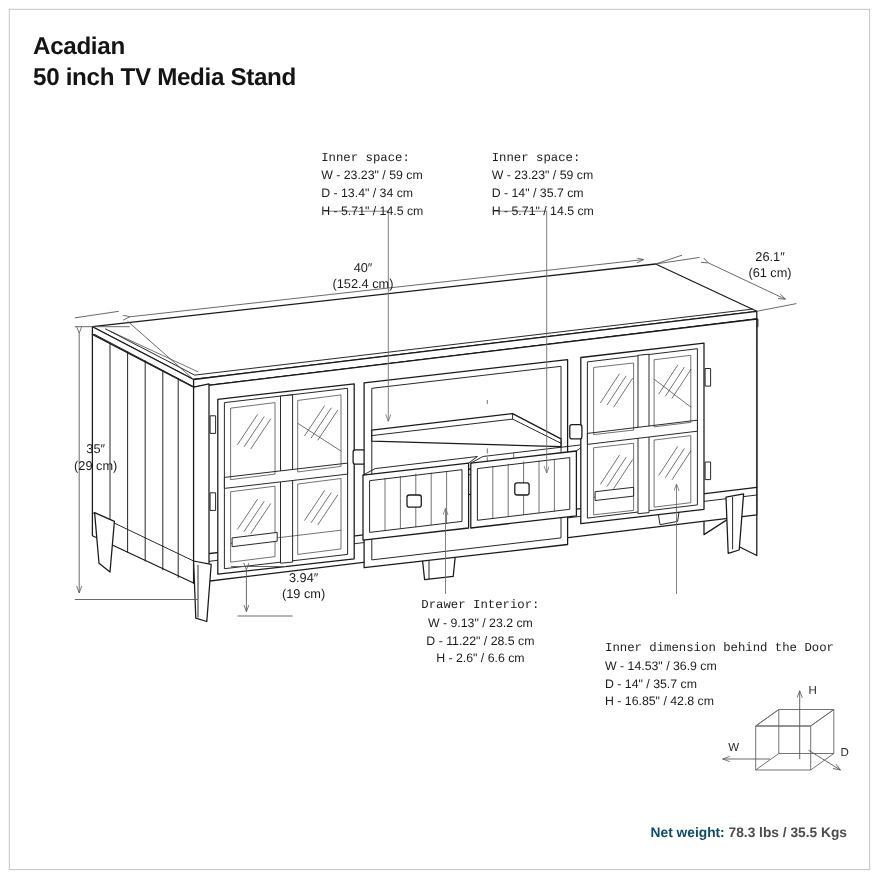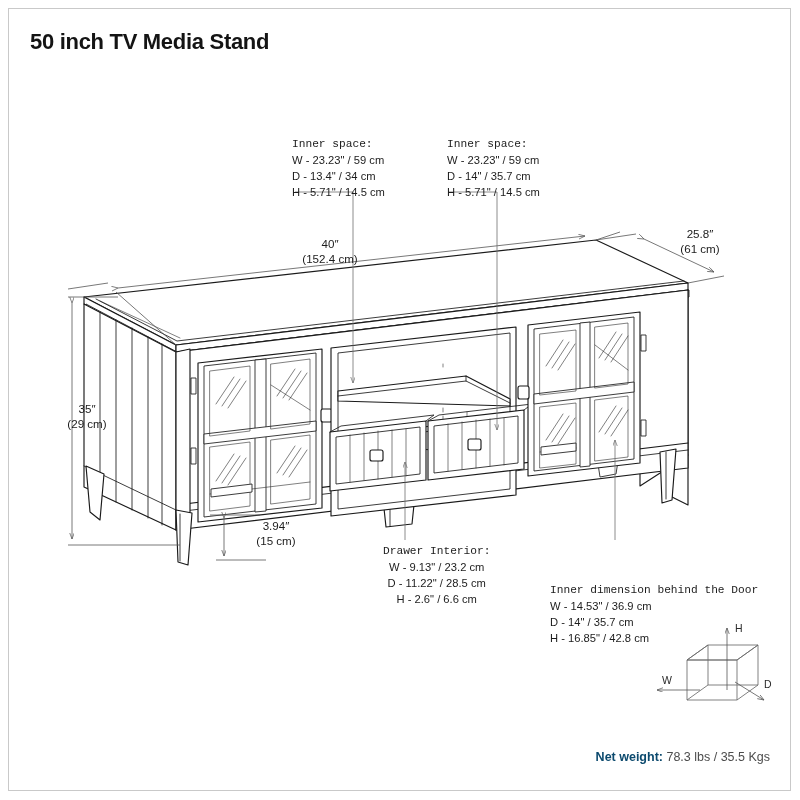--- a/index.html
+++ b/index.html
@@ -47,20 +47,21 @@
     bottom: 36px;
     font-size: 12.5px;
     white-space: nowrap;
   }
   #net-weight .nw-label {
     font-weight: bold;
     color: #0c4a6e;
   }
   #net-weight .nw-value {
     color: #4c4c4c;
+    font-weight: bold;
   }
   .callout {
     position: absolute;
     font-size: 11.2px;
     line-height: 1.44;
     color: #1c1c1c;
     white-space: nowrap;
   }
   .callout .c-head {
     font-weight: normal;
@@ -138,20 +139,21 @@
   }
 </style>
 </head>
 <body>
 
 <div id="page">
 
   <div id="frame-border"></div>
 
   <div id="title-block">
+    <div class="line">Acadian</div>
     <div class="line">50 inch TV Media Stand</div>
   </div>
 
   <svg width="800" height="800" viewBox="0 0 800 800">
 
     <g>
 
       <polygon class="fill-w" points="84,297 596,240 688,283 176,345"></polygon>
 
       <polygon class="fill-w" points="84,297 176,345 176,352 84,304"></polygon>
@@ -411,32 +413,32 @@
       <line class="dim-ln" x1="735" y1="682" x2="764" y2="700" marker-end="url(#arr)"></line>
     </g>
   </svg>
 
   <div class="dim-label" style="left:268px; top:236px; width:124px;">
     <div>40″</div>
     <div>(152.4 cm)</div>
   </div>
 
   <div class="dim-label" style="left:648px; top:226px; width:104px;">
-    <div>25.8″</div>
+    <div>26.1″</div>
     <div>(61 cm)</div>
   </div>
 
   <div class="dim-label" style="left:44px; top:401px; width:86px;">
     <div>35″</div>
     <div>(29 cm)</div>
   </div>
 
   <div class="dim-label" style="left:231px; top:518px; width:90px;">
     <div>3.94″</div>
-    <div>(15 cm)</div>
+    <div>(19 cm)</div>
   </div>
 
   <div class="callout" style="left:292px; top:136px;">
     <div class="c-head">Inner space:</div>
     <div class="c-row">W - 23.23" / 59 cm</div>
     <div class="c-row">D - 13.4" / 34 cm</div>
     <div class="c-row">H - 5.71" / 14.5 cm</div>
   </div>
 
   <div class="callout" style="left:447px; top:136px;">

